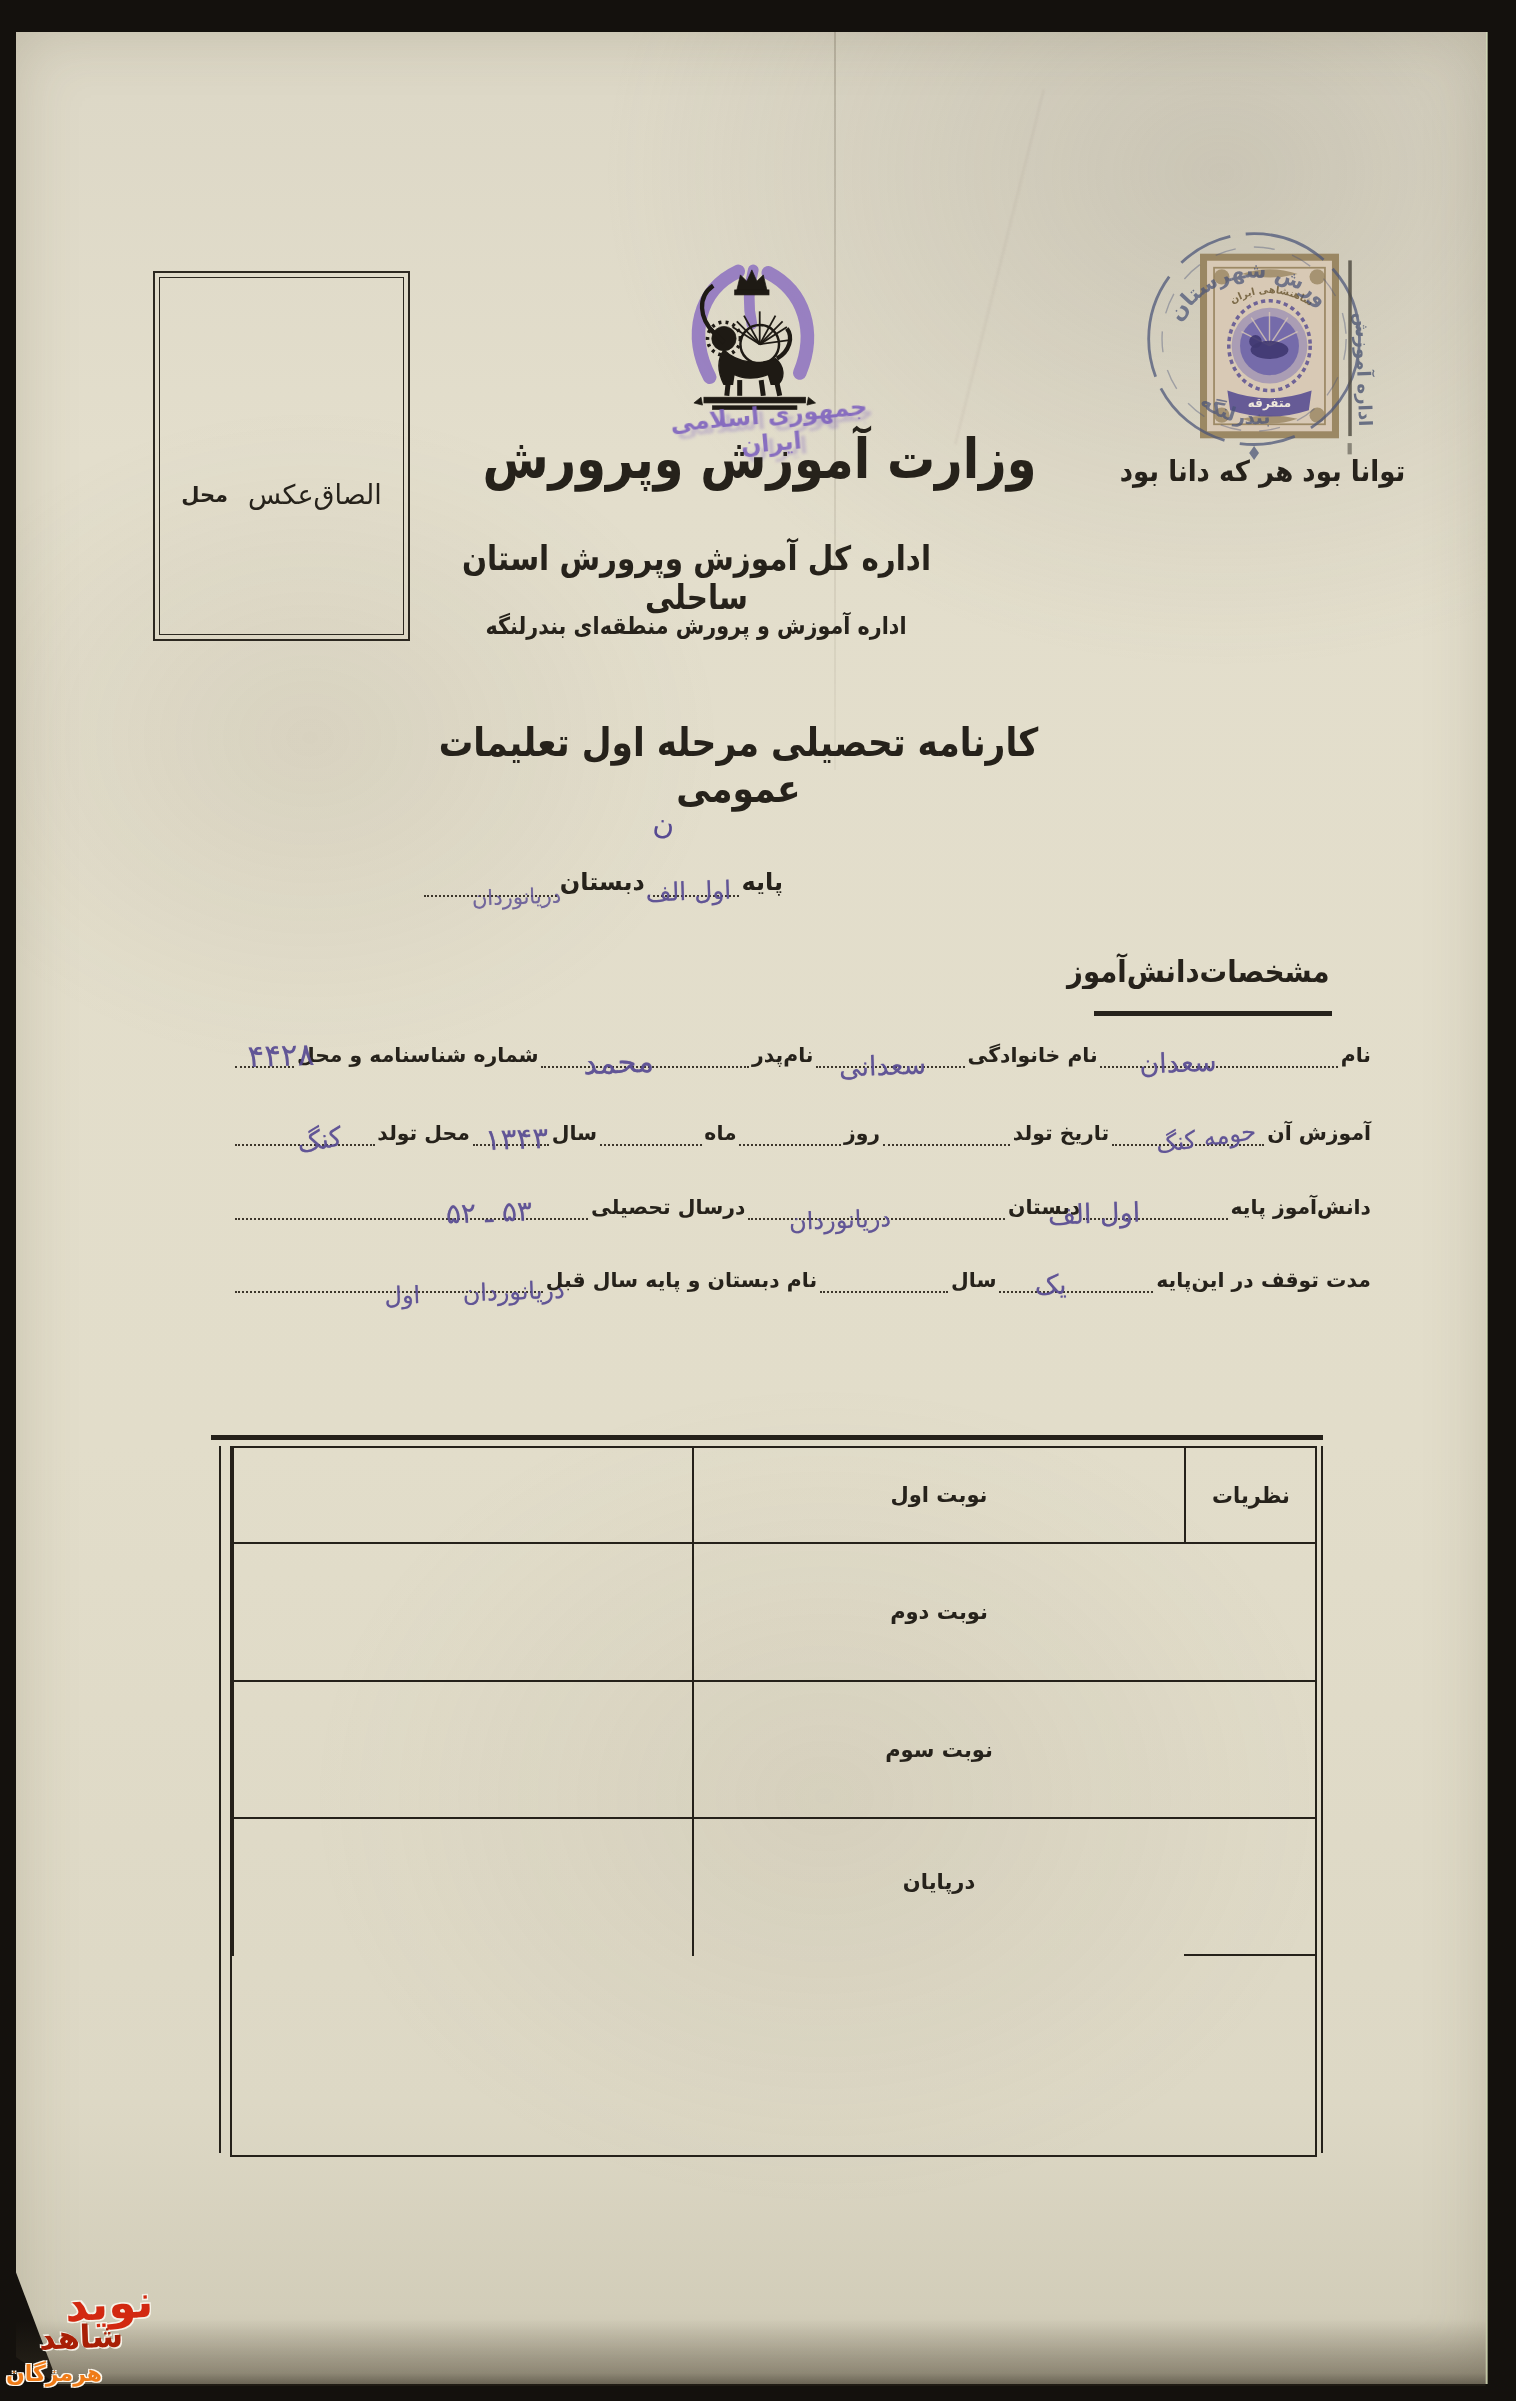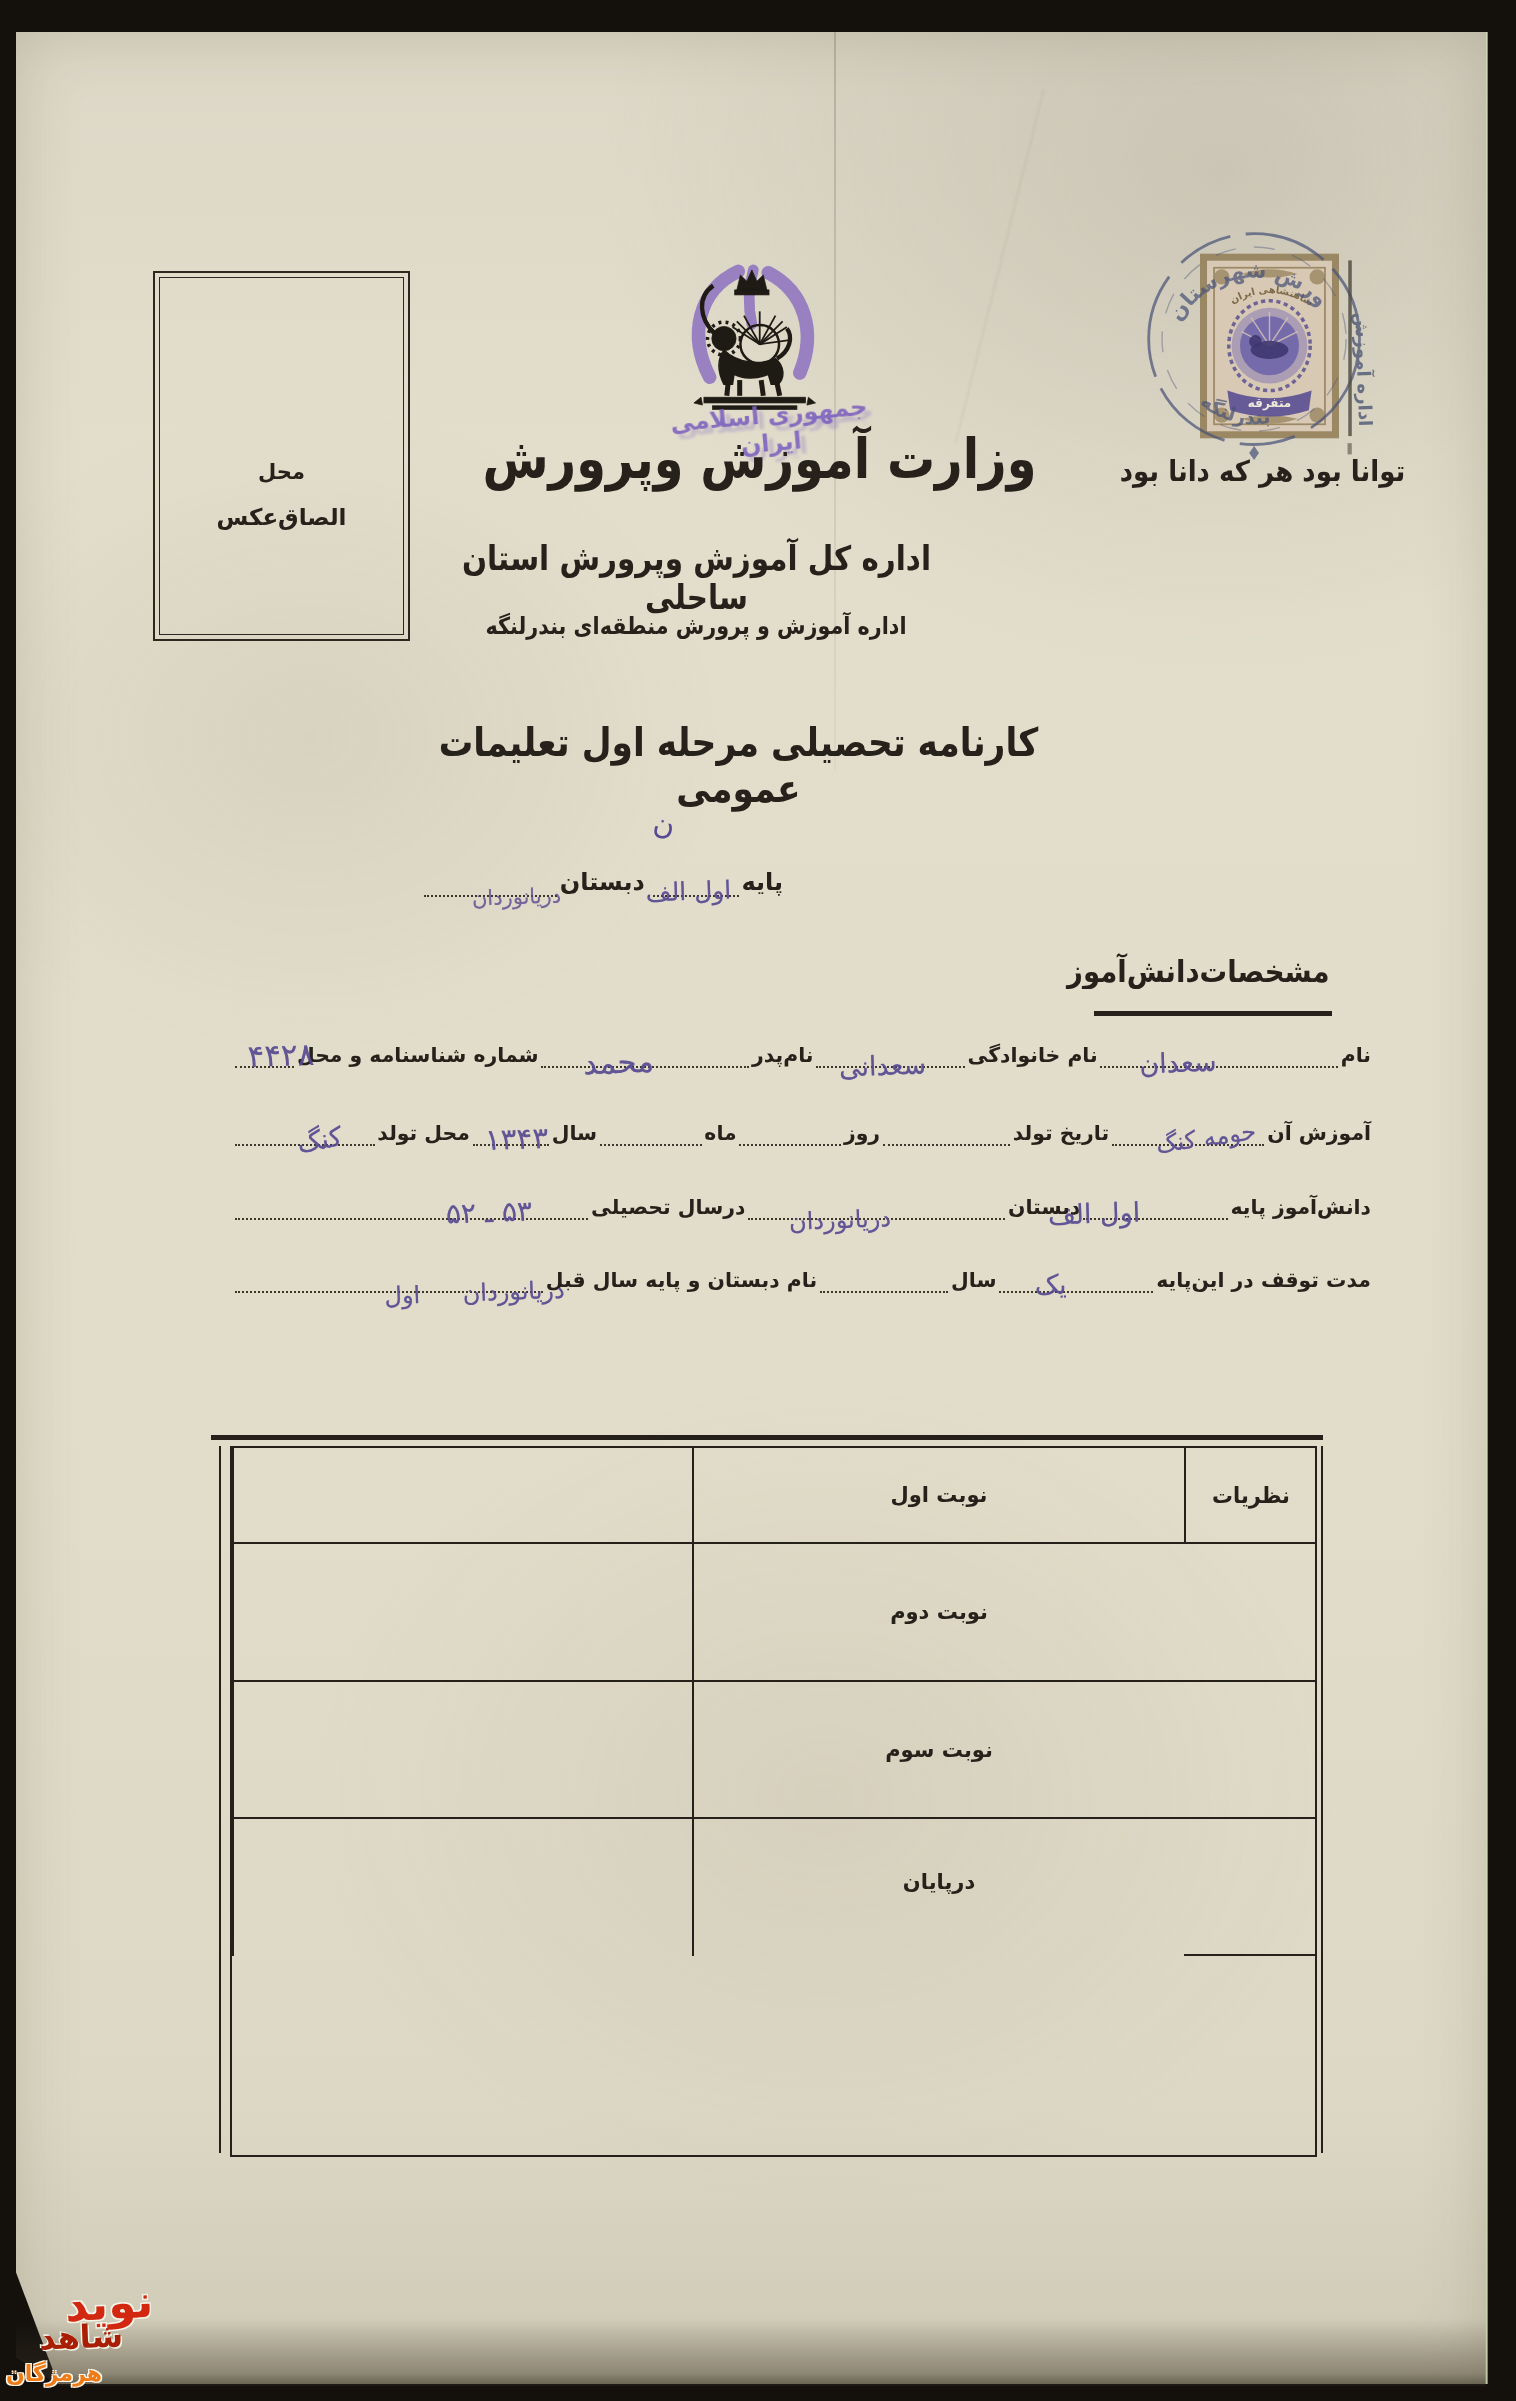--- a/index.html
+++ b/index.html
@@ -23,24 +23,24 @@
     background:linear-gradient(180deg,rgba(70,62,46,0),rgba(70,62,46,.35) 80%,rgba(40,35,25,.55));
     clip-path:polygon(0 0,100% 0,100% 100%,3% 100%,0 55%);}
   
   .fa{direction:rtl;unicode-bidi:isolate;}
   .hw{position:absolute;font-size:27px;color:#574a92;opacity:.92;white-space:nowrap;
       text-shadow:0 0 0.7px rgba(87,74,146,.55);transform:rotate(-2deg);direction:rtl;text-align:center;}
   
   .photo-box{position:absolute;left:153px;top:271px;width:253px;height:366px;
     border:2.1px solid #2c2820;}
   .photo-box::before{content:"";position:absolute;inset:4.2px;border:1.4px solid #2c2820;}
-  .photo-box .inner{position:absolute;inset:0;display:flex;flex-direction:column;align-items:center;
+  .photo-box .inner{position:absolute;inset:0;display:flex;flex-direction:row;align-items:center;
     justify-content:center;gap:20px;padding-top:77px;}
   .photo-box .l1{font-size:21px;font-weight:bold;}
-  .photo-box .l2{font-size:23px;font-weight:bold;}
+  .photo-box .l2{font-size:27px;font-weight:normal;}
   
   .emblem{position:absolute;left:668px;top:257px;width:172px;height:186px;}
   .overprint{position:absolute;left:654px;top:401px;width:232px;font-size:24px;font-weight:bold;
     color:rgba(124,96,190,.88);transform:rotate(-5deg);filter:blur(0.4px);text-align:center;direction:rtl;}
   .overprint-echo{position:absolute;left:660px;top:406px;width:232px;font-size:24px;font-weight:bold;
     color:rgba(124,96,190,.30);transform:rotate(-5deg);filter:blur(1.4px);text-align:center;direction:rtl;}
   .t-ministry{position:absolute;left:464px;top:430px;width:591px;font-size:51px;letter-spacing:-1.4px;
     font-weight:bold;text-align:center;direction:rtl;transform:scale(.94,1.08);}
   .t-department{position:absolute;left:394px;top:540px;width:605px;font-size:32px;letter-spacing:-0.7px;
     font-weight:bold;text-align:center;direction:rtl;transform:scale(.92,1.05);}

